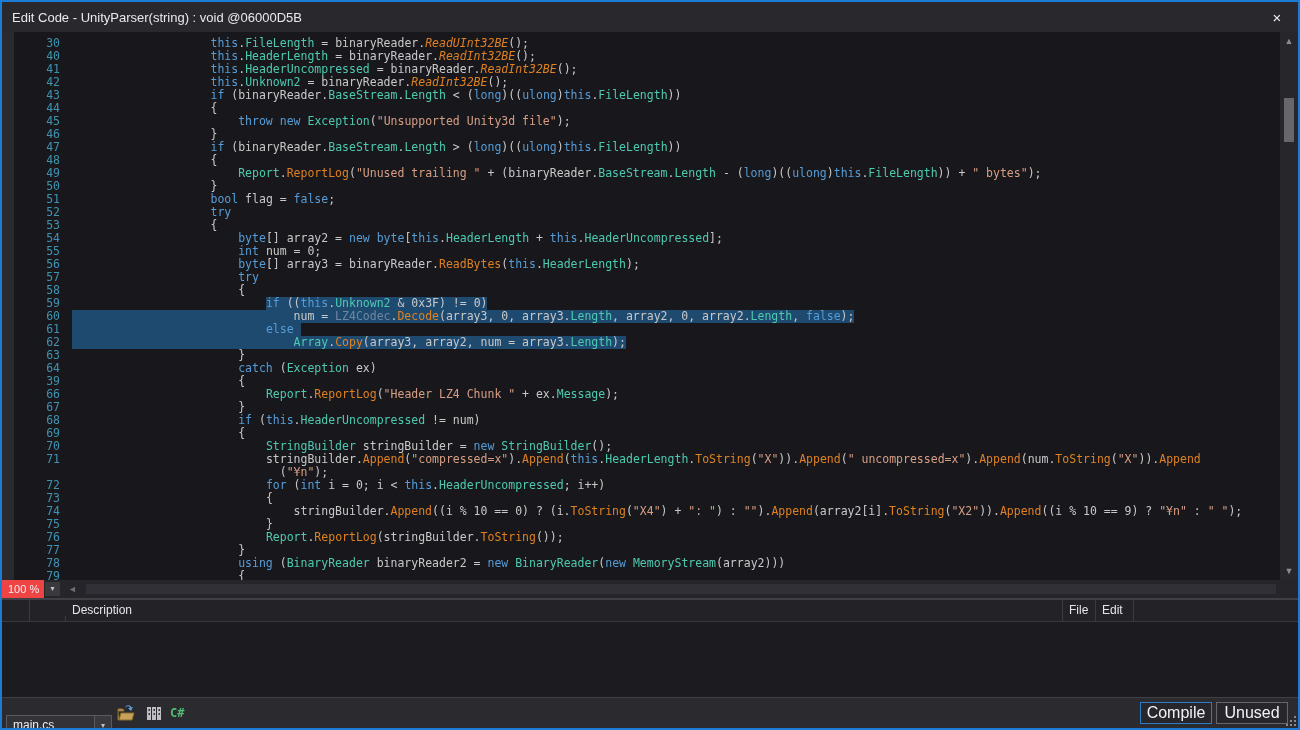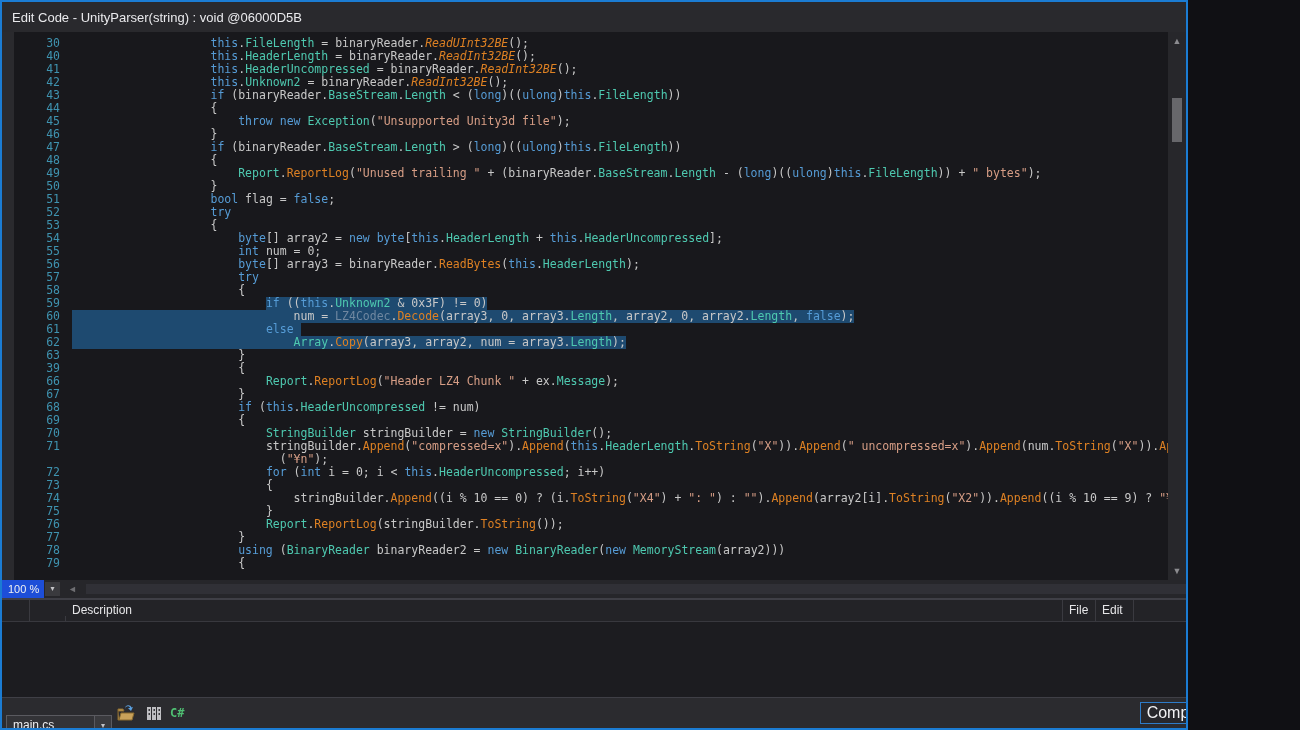--- a/index.html
+++ b/index.html
@@ -1,17 +1,17 @@
 <!DOCTYPE html>
 <html><head>
 <meta charset="utf-8">
 <style>
   html,body{margin:0;padding:0;background:#101014;}
   .window{
-    position:relative;width:1188px;height:730px;box-sizing:border-box;
+    position:relative;width:1300px;height:730px;box-sizing:border-box;
     border:2px solid #1B7CD3;background:#1C1C20;overflow:hidden;
     font-family:"Liberation Sans",sans-serif;
   }
   
   .titlebar{position:absolute;left:0;top:0;width:1296px;height:30px;background:#29292D;
     display:flex;align-items:center;padding:0 10px;box-sizing:border-box;}
   .title-text{color:#E9E9EC;font-size:13px;}
   .close-btn{margin-left:auto;color:#F0F0F2;font-size:15px;width:22px;text-align:center;cursor:pointer;}
   
   .editor{position:absolute;left:0;top:30px;width:1296px;height:548px;background:#18181C;overflow:hidden;}
@@ -26,21 +26,21 @@
   .tok-s{color:#D69D85;} .tok-z{color:#6F87A0;}
   .sel{background:#1E4A70;}
   
   .vscroll{position:absolute;right:0;top:30px;width:18px;height:548px;background:#27272B;}
   .vscroll .arrow{position:absolute;left:0;width:18px;height:14px;color:#8C8C90;font-size:9px;
     text-align:center;line-height:14px;}
   .vscroll .arrow.up{top:2px;} .vscroll .arrow.down{bottom:2px;}
   .vthumb{position:absolute;left:4px;width:10px;top:66px;height:44px;background:#67676B;}
   
   .hscroll-row{position:absolute;left:0;top:578px;width:1296px;height:18px;background:#26262A;}
-  .zoom-box{position:absolute;left:0;top:0;width:42px;height:18px;background:#1d4ed8;
+  .zoom-box{position:absolute;left:0;top:0;width:42px;height:18px;background:#ef4444;
     color:#F0F0F2;font-size:11px;line-height:18px;padding-left:6px;box-sizing:border-box;}
   .zoom-arrow{position:absolute;left:43px;top:2px;width:15px;height:14px;background:#3A3A3E;
     color:#C4C4C8;font-size:8px;text-align:center;line-height:14px;}
   .hscroll-track{position:absolute;left:60px;top:0;right:0;height:18px;background:#26262A;}
   .harrow{position:absolute;top:0;color:#6E6E72;font-size:9px;line-height:18px;}
   .harrow.left{left:6px;} 
   .hthumb{position:absolute;left:24px;right:22px;top:4px;height:10px;background:#303036;}
   
   .panel-sep{position:absolute;left:0;top:596px;width:1296px;height:2px;background:#3F3F46;}
   .errorlist-header{position:absolute;left:0;top:598px;width:1296px;height:22px;background:#232327;
@@ -104,20 +104,21 @@
         <div class="row"><span class="num">54</span><span class="tok-p">                        </span><span class="tok-k">byte</span><span class="tok-p">[] array2 = </span><span class="tok-k">new</span><span class="tok-p"> </span><span class="tok-k">byte</span><span class="tok-p">[</span><span class="tok-k">this</span><span class="tok-p">.</span><span class="tok-t">HeaderLength</span><span class="tok-p"> + </span><span class="tok-k">this</span><span class="tok-p">.</span><span class="tok-t">HeaderUncompressed</span><span class="tok-p">];</span></div>
         <div class="row"><span class="num">55</span><span class="tok-p">                        </span><span class="tok-k">int</span><span class="tok-p"> num = 0;</span></div>
         <div class="row"><span class="num">56</span><span class="tok-p">                        </span><span class="tok-k">byte</span><span class="tok-p">[] array3 = binaryReader.</span><span class="tok-m">ReadBytes</span><span class="tok-p">(</span><span class="tok-k">this</span><span class="tok-p">.</span><span class="tok-t">HeaderLength</span><span class="tok-p">);</span></div>
         <div class="row"><span class="num">57</span><span class="tok-p">                        </span><span class="tok-k">try</span></div>
         <div class="row"><span class="num">58</span><span class="tok-p">                        </span><span class="tok-p">{</span></div>
         <div class="row"><span class="num">59</span><span class="tok-p">                            </span><span class="tok-k sel">if</span><span class="tok-p sel"> ((</span><span class="tok-k sel">this</span><span class="tok-p sel">.</span><span class="tok-t sel">Unknown2</span><span class="tok-p sel"> &amp; 0x3F) != 0)</span></div>
         <div class="row"><span class="num">60</span><span class="tok-p sel">                                </span><span class="tok-p sel">num = </span><span class="tok-z sel">LZ4Codec</span><span class="tok-p sel">.</span><span class="tok-m sel">Decode</span><span class="tok-p sel">(array3, 0, array3.</span><span class="tok-t sel">Length</span><span class="tok-p sel">, array2, 0, array2.</span><span class="tok-t sel">Length</span><span class="tok-p sel">, </span><span class="tok-k sel">false</span><span class="tok-p sel">);</span></div>
         <div class="row"><span class="num">61</span><span class="tok-p sel">                            </span><span class="tok-k sel">else</span><span class="tok-p sel"> </span></div>
         <div class="row"><span class="num">62</span><span class="tok-p sel">                                </span><span class="tok-t sel">Array</span><span class="tok-p sel">.</span><span class="tok-m sel">Copy</span><span class="tok-p sel">(array3, array2, num = array3.</span><span class="tok-t sel">Length</span><span class="tok-p sel">);</span></div>
         <div class="row"><span class="num">63</span><span class="tok-p">                        </span><span class="tok-p">}</span></div>
+        <div class="row"><span class="num">64</span><span class="tok-p">                        </span><span class="tok-k">catch</span><span class="tok-p"> (</span><span class="tok-t">Exception</span><span class="tok-p"> ex)</span></div>
         <div class="row"><span class="num">39</span><span class="tok-p">                        </span><span class="tok-p">{</span></div>
         <div class="row"><span class="num">66</span><span class="tok-p">                            </span><span class="tok-t">Report</span><span class="tok-p">.</span><span class="tok-m">ReportLog</span><span class="tok-p">(</span><span class="tok-s">"Header LZ4 Chunk "</span><span class="tok-p"> + ex.</span><span class="tok-t">Message</span><span class="tok-p">);</span></div>
         <div class="row"><span class="num">67</span><span class="tok-p">                        </span><span class="tok-p">}</span></div>
         <div class="row"><span class="num">68</span><span class="tok-p">                        </span><span class="tok-k">if</span><span class="tok-p"> (</span><span class="tok-k">this</span><span class="tok-p">.</span><span class="tok-t">HeaderUncompressed</span><span class="tok-p"> != num)</span></div>
         <div class="row"><span class="num">69</span><span class="tok-p">                        </span><span class="tok-p">{</span></div>
         <div class="row"><span class="num">70</span><span class="tok-p">                            </span><span class="tok-t">StringBuilder</span><span class="tok-p"> stringBuilder = </span><span class="tok-k">new</span><span class="tok-p"> </span><span class="tok-t">StringBuilder</span><span class="tok-p">();</span></div>
         <div class="row"><span class="num">71</span><span class="tok-p">                            </span><span class="tok-p">stringBuilder.</span><span class="tok-m">Append</span><span class="tok-p">(</span><span class="tok-s">"compressed=x"</span><span class="tok-p">).</span><span class="tok-m">Append</span><span class="tok-p">(</span><span class="tok-k">this</span><span class="tok-p">.</span><span class="tok-t">HeaderLength</span><span class="tok-p">.</span><span class="tok-m">ToString</span><span class="tok-p">(</span><span class="tok-s">"X"</span><span class="tok-p">)).</span><span class="tok-m">Append</span><span class="tok-p">(</span><span class="tok-s">" uncompressed=x"</span><span class="tok-p">).</span><span class="tok-m">Append</span><span class="tok-p">(num.</span><span class="tok-m">ToString</span><span class="tok-p">(</span><span class="tok-s">"X"</span><span class="tok-p">)).</span><span class="tok-m">Append</span></div>
         <div class="row"><span class="num"></span><span class="tok-p">                              </span><span class="tok-p">(</span><span class="tok-s">"¥n"</span><span class="tok-p">);</span></div>
         <div class="row"><span class="num">72</span><span class="tok-p">                            </span><span class="tok-k">for</span><span class="tok-p"> (</span><span class="tok-k">int</span><span class="tok-p"> i = 0; i &lt; </span><span class="tok-k">this</span><span class="tok-p">.</span><span class="tok-t">HeaderUncompressed</span><span class="tok-p">; i++)</span></div>
         <div class="row"><span class="num">73</span><span class="tok-p">                            </span><span class="tok-p">{</span></div>

